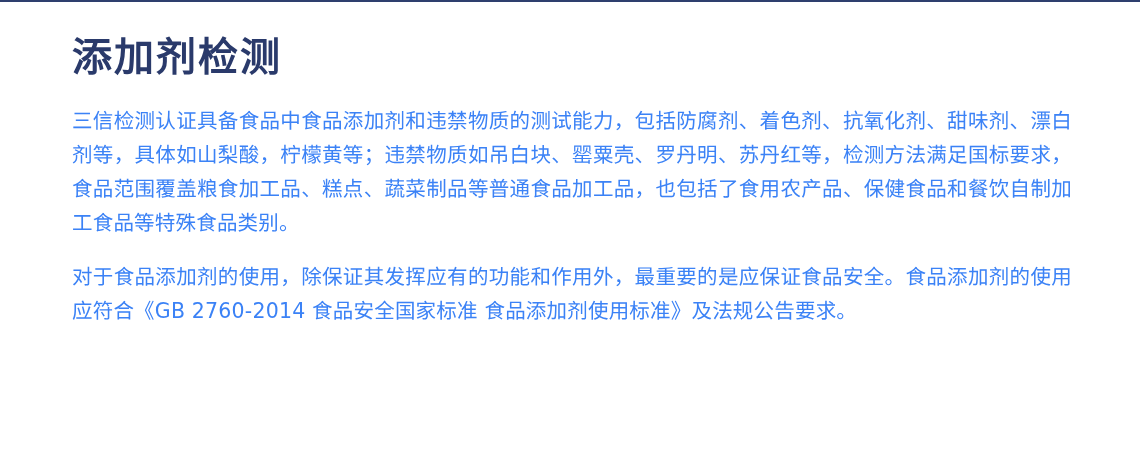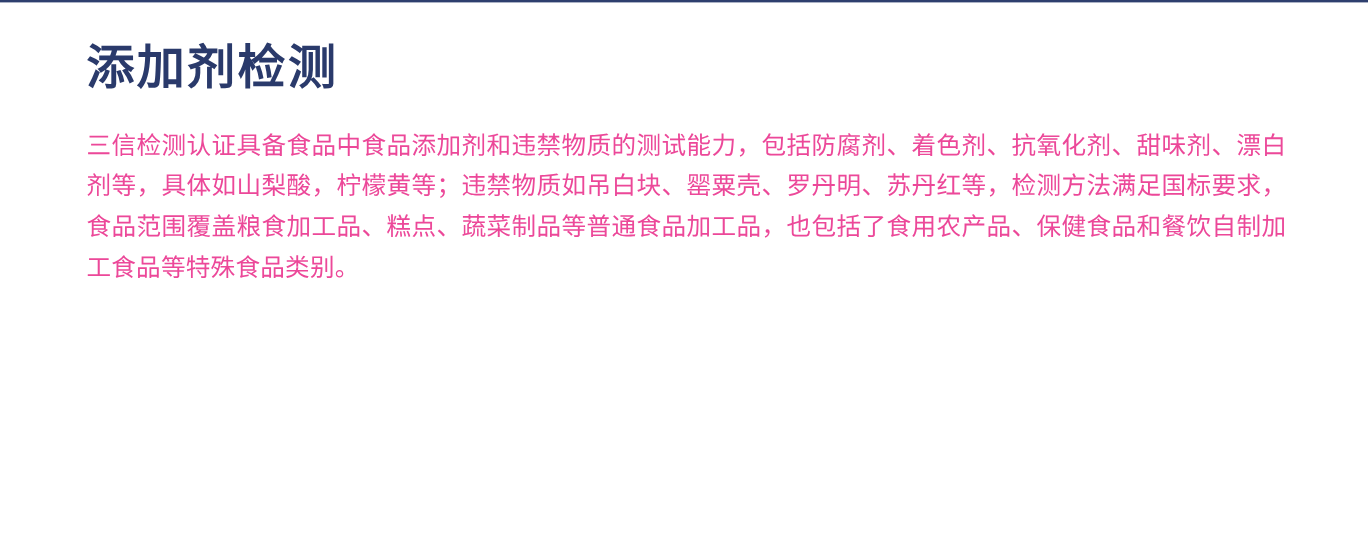--- a/index.html
+++ b/index.html
@@ -39,21 +39,21 @@
     font-size: 40px;
     line-height: 54px;
     font-weight: bold;
     color: #2a3a6b;
     letter-spacing: 2px;
     margin: 0 0 20px 0;
   }
   .para {
     font-size: 20.5px;
     line-height: 34px;
-    color: #ec4899;
+    color: #3b82f6;
     margin: 0 0 20px 0;
     text-align: justify;
     text-justify: inter-ideograph;
     letter-spacing: 0.2px;
   }
   .para:last-child {
     margin-bottom: 0;
   }
   .para-3 {
     margin-bottom: 0;
@@ -66,15 +66,16 @@
 
   <div class="top-rule"></div>
 
   <div class="content">
 
     <h1 class="page-title">添加剂检测</h1>
 
     <p class="para para-1">三信检测认证具备食品中食品添加剂和违禁物质的测试能力，包括防腐剂、着色剂、抗氧化剂、甜味剂、漂白剂等，具体如山梨酸，柠檬黄等；违禁物质如吊白块、罂粟壳、罗丹明、苏丹红等，检测方法满足国标要求，食品范围覆盖粮食加工品、糕点、蔬菜制品等普通食品加工品，也包括了食用农产品、保健食品和餐饮自制加工食品等特殊食品类别。</p>
 
 
+    <p class="para para-3">对于食品添加剂的使用，除保证其发挥应有的功能和作用外，最重要的是应保证食品安全。食品添加剂的使用应符合《GB 2760-2014 食品安全国家标准 食品添加剂使用标准》及法规公告要求。</p>
 
   </div>
 </div>
 
 </body></html>

